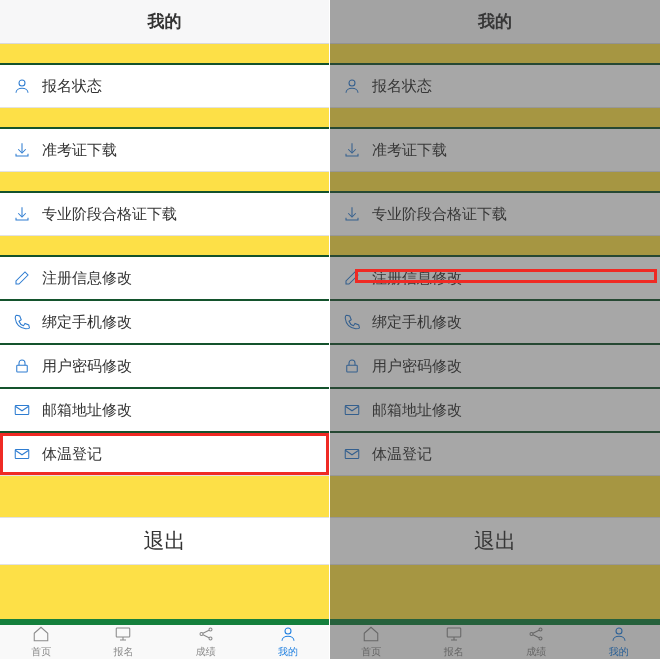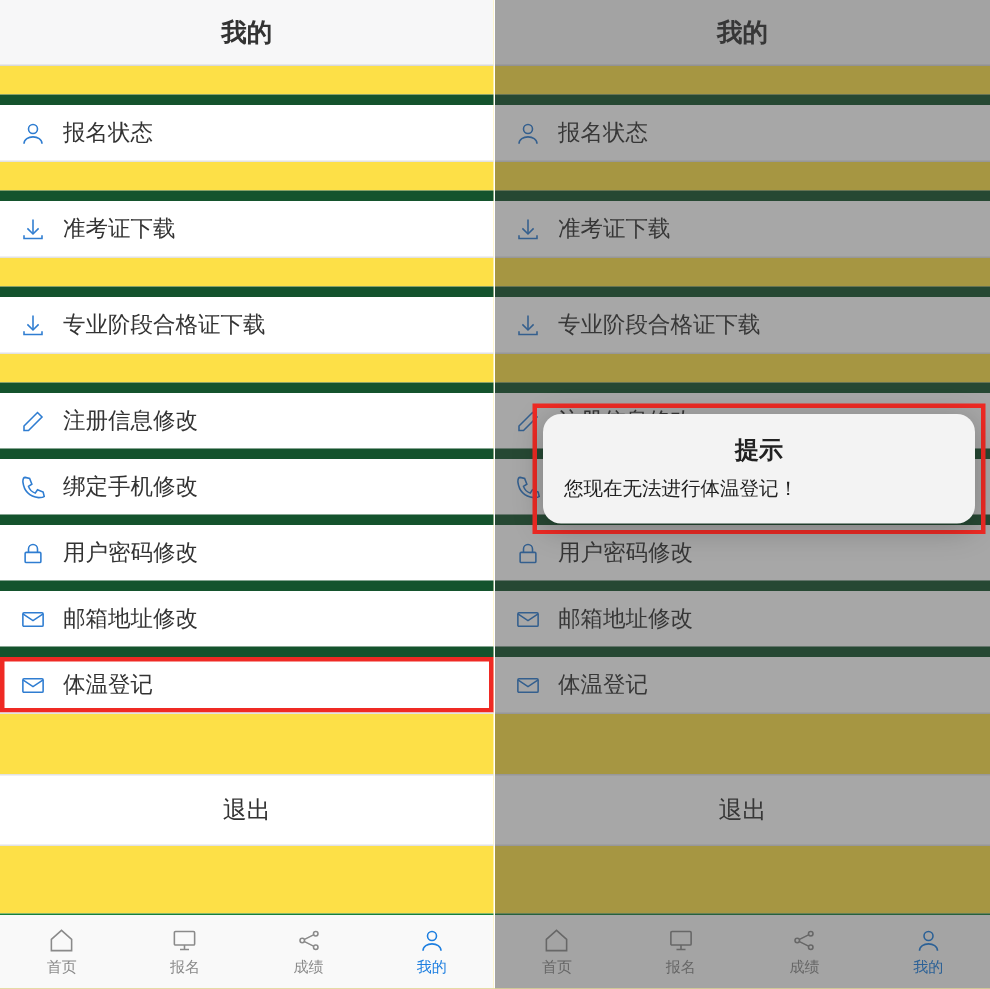--- a/index.html
+++ b/index.html
@@ -38,21 +38,21 @@
   .content {
     flex: 1;
     display: flex;
     flex-direction: column;
   }
   .gap-sm { height: 20px; }
   .gap-lg { flex: 1; min-height: 40px; }
   .item {
     height: 45px;
     background: #fff;
-    border-top: 7px solid #14532d;
+    border-top: 2px solid #14532d;
     border-bottom: 1px solid #e2e2e3;
     display: flex;
     align-items: center;
     padding: 0 12px;
     font-size: 15px;
     color: #333;
     margin-top: -1px;
   }
   .item .icon {
     width: 20px;
@@ -65,28 +65,28 @@
   }
   .item .icon svg { stroke: #2f7dd1; fill: none; stroke-width: 1.4; }
   .logout {
     height: 48px;
     background: #fff;
     border-top: 1px solid #e2e2e3;
     border-bottom: 1px solid #e2e2e3;
     display: flex;
     align-items: center;
     justify-content: center;
-    font-size: 16px;
+    font-size: 21px;
     color: #333;
   }
   .bottom-space { flex: 1.3; }
   .tabbar {
-    height: 50px;
+    height: 40px;
     background: #f9f9f9;
-    border-top: 1px solid #15803d;
+    border-top: 6px solid #15803d;
     display: flex;
   }
   .tab {
     flex: 1;
     display: flex;
     flex-direction: column;
     align-items: center;
     justify-content: center;
     font-size: 10px;
     color: #8a8a8a;
@@ -414,21 +414,17 @@
             <circle cx="12" cy="8" r="4"></circle>
             <path d="M4 21c0-4 4-6 8-6s8 2 8 6"></path>
           </svg>
         <span>我的</span>
       </div>
     </div>
 
     <div class="overlay"></div>
     <div class="dialog-wrap">
       <div class="dialog">
-        <div class="dialog-body">
-          <div class="dialog-title">提示</div>
-          <div class="dialog-msg">您现在无法进行体温登记！</div>
-        </div>
       </div>
     </div>
 
   </div>
 </div>
 
 </body></html>

